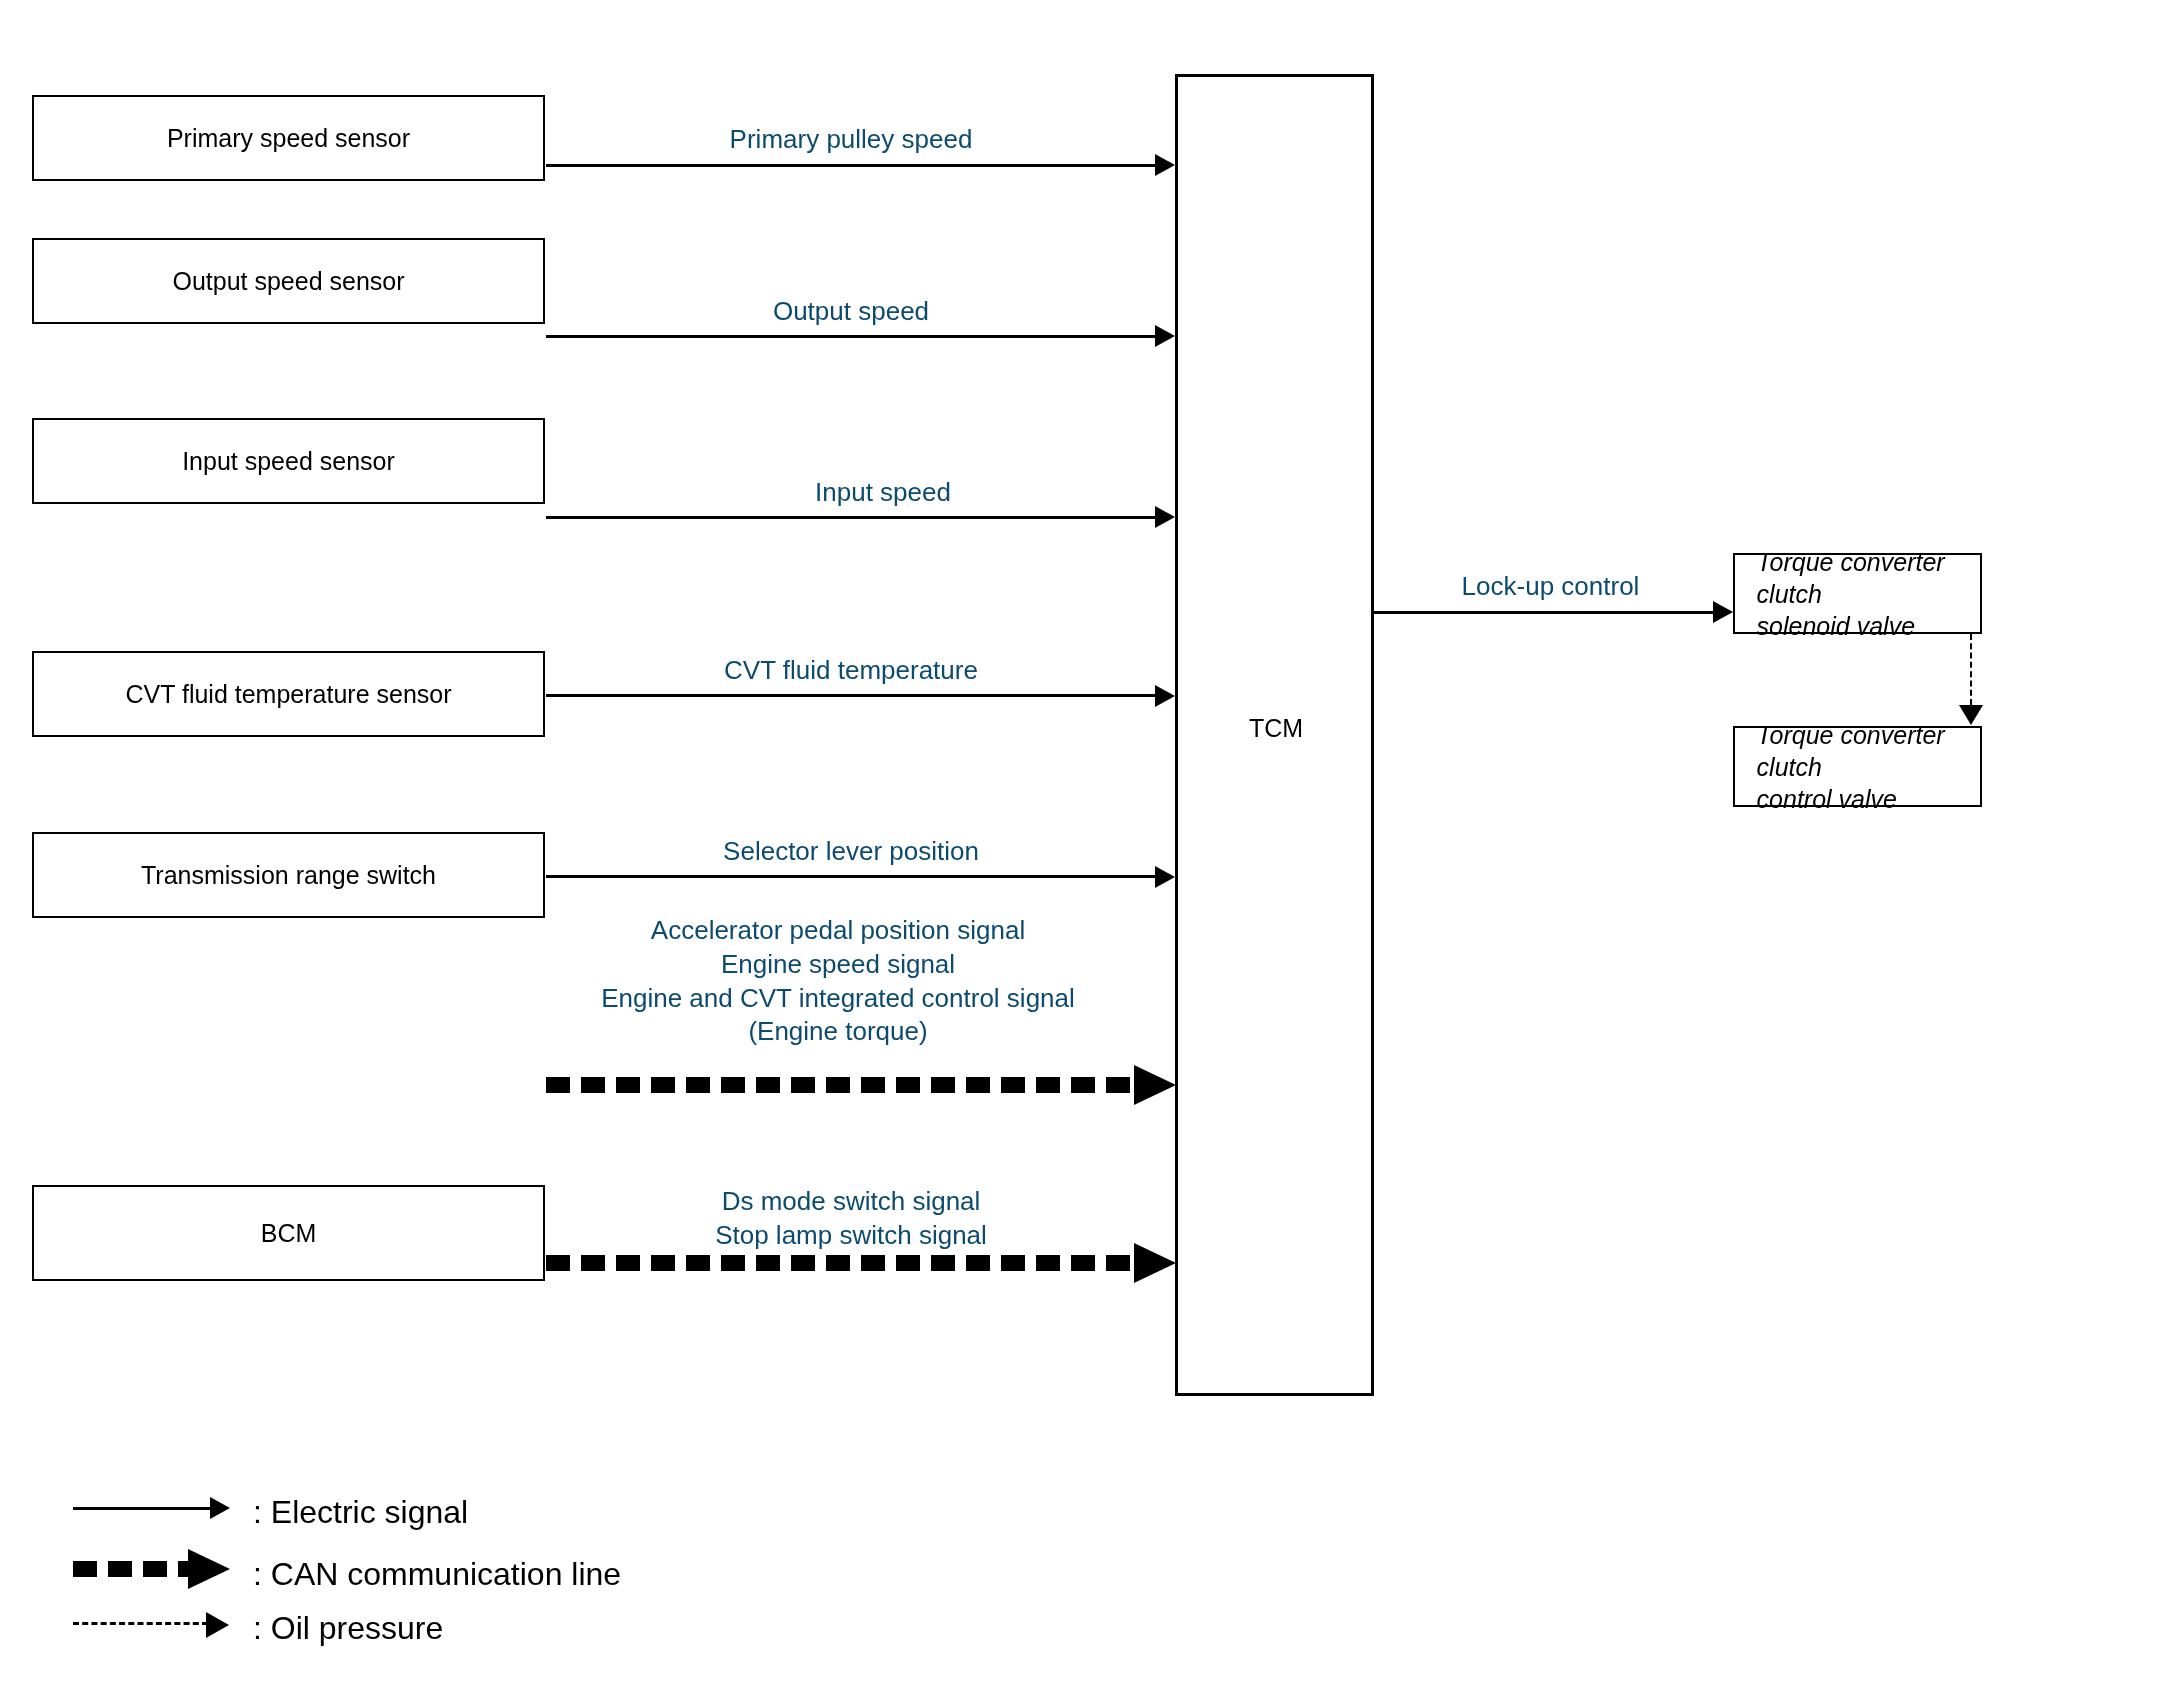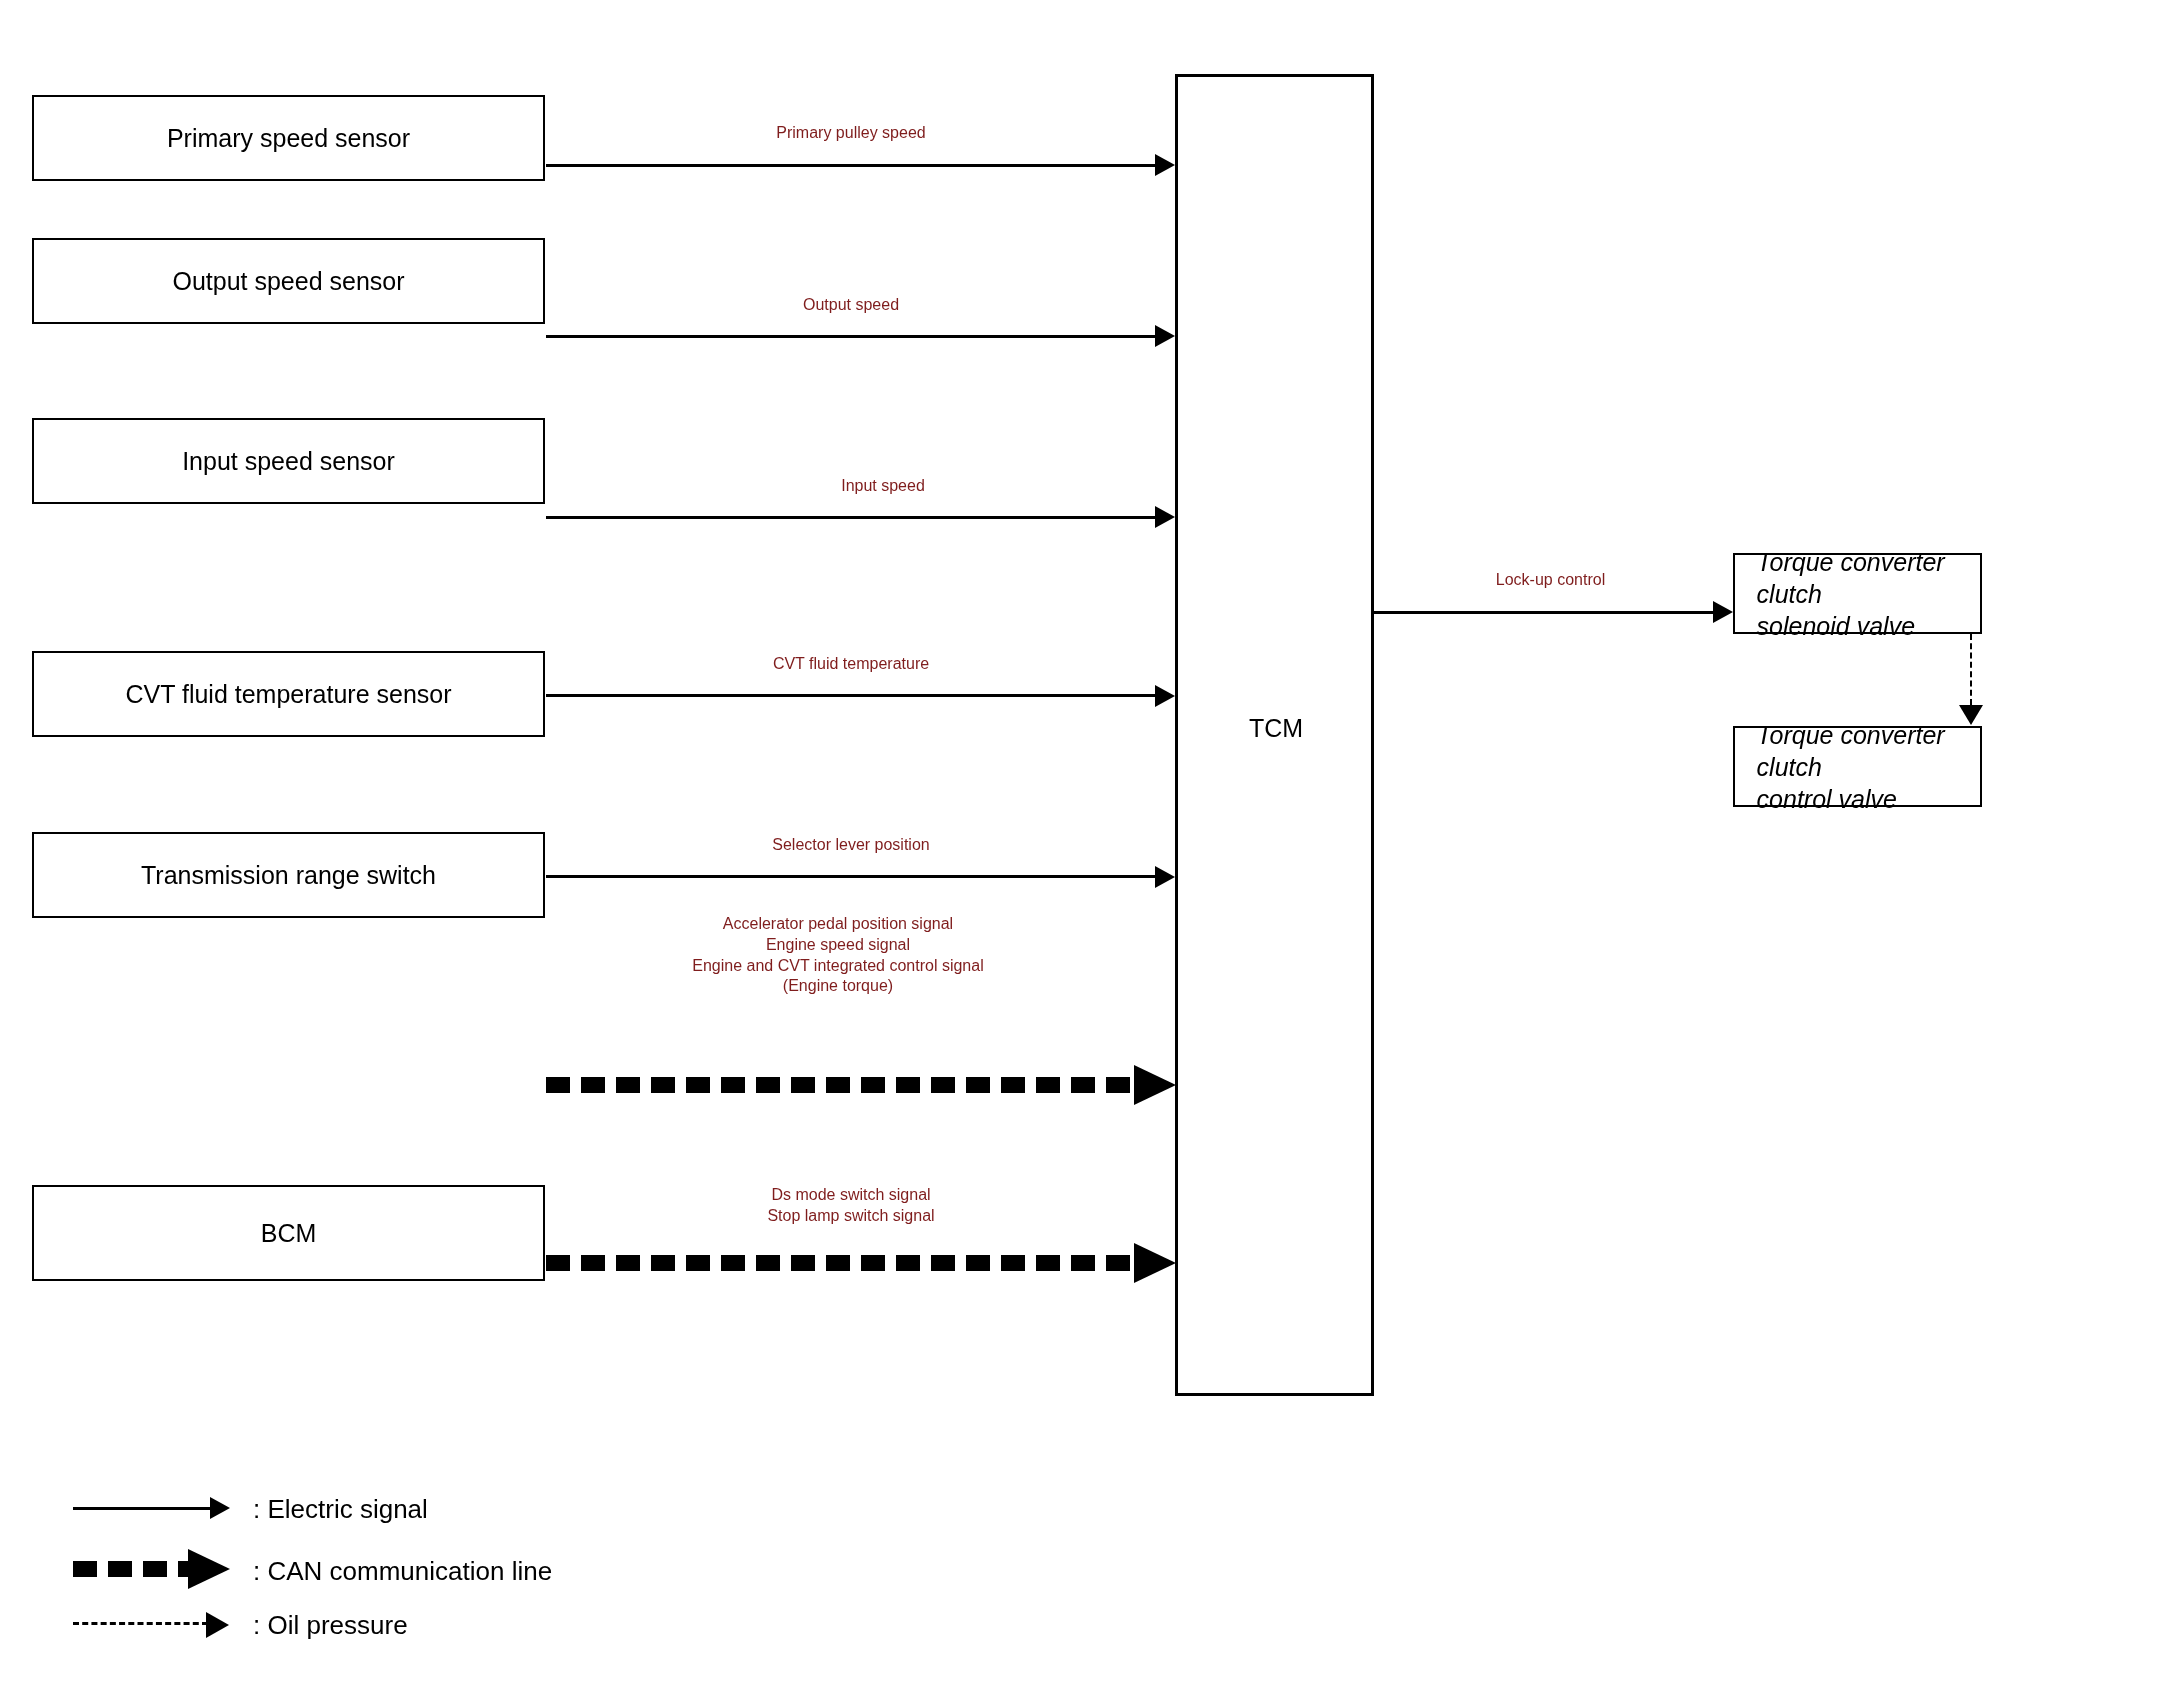--- a/index.html
+++ b/index.html
@@ -89,30 +89,30 @@
   .oil-head-right{
     position:absolute;
     width:0;height:0;
     border-top:13px solid transparent;
     border-bottom:13px solid transparent;
     border-left:23px solid #000;
   }
   
   .siglabel{
     position:absolute;
-    font-size:16px;
+    font-size:26px;
     line-height:1.30;
-    color:#7f1d1d;
+    color:#0c4a6e;
     text-align:center;
     white-space:pre-line;
   }
   
   .legend-text{
     position:absolute;
-    font-size:26px;
+    font-size:32px;
     color:#000;
     white-space:nowrap;
   }
 </style>
 </head>
 <body>
 
 <div id="canvas">
 
   <div class="box center" style="left:32px;top:95px;width:513px;height:86px;">

